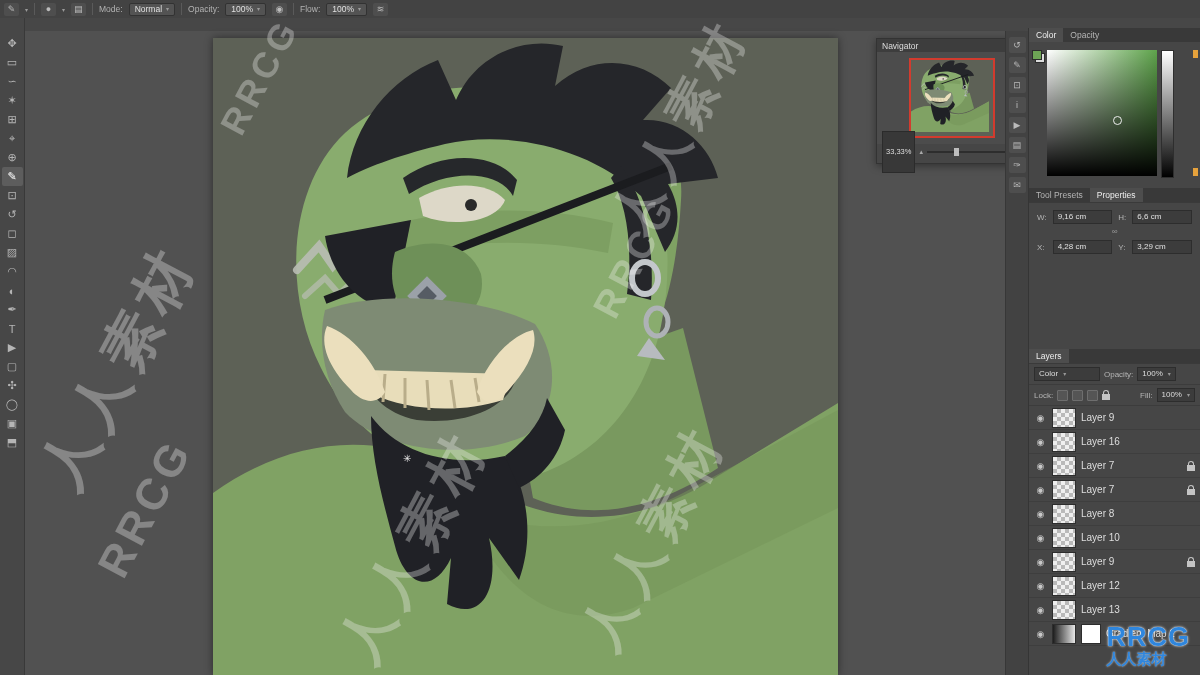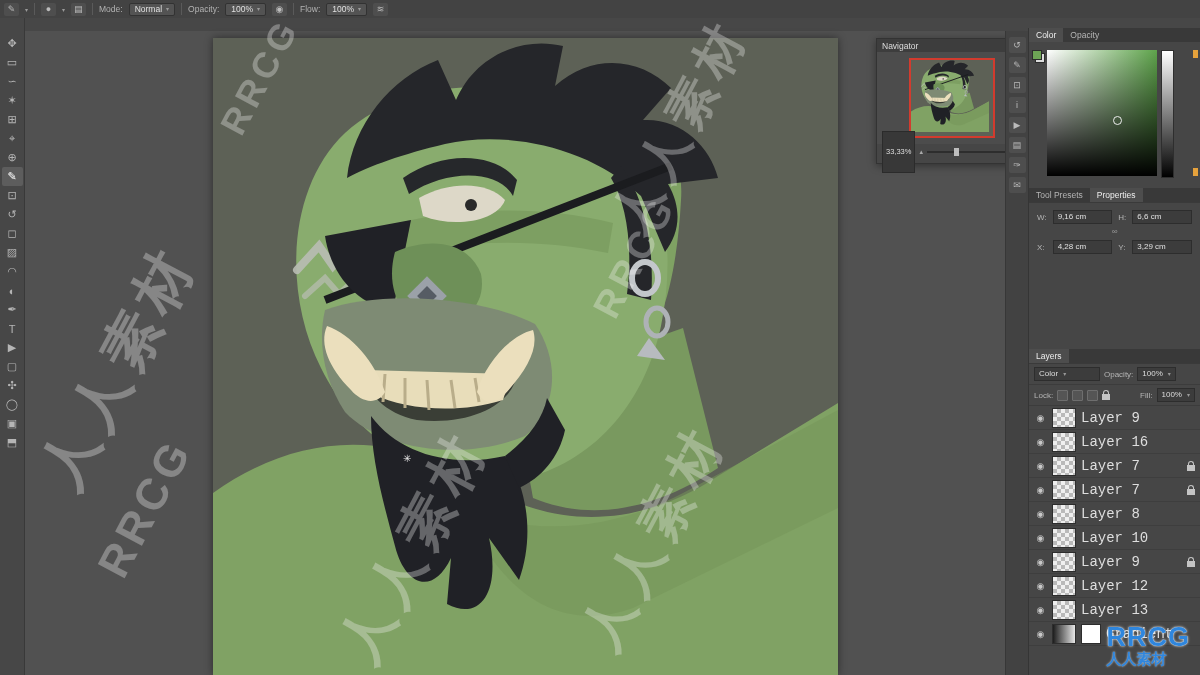--- a/index.html
+++ b/index.html
@@ -102,21 +102,21 @@
   .mini-ic{width:9px;height:9px;background:#555;border:1px solid #6e6e6e;border-radius:1px;flex:0 0 auto;}
   .lock-glyph{position:relative;width:8px;height:6px;background:#c4c4c4;display:inline-block;margin-top:4px;}
   .lock-glyph::before{content:"";position:absolute;top:-4px;left:1px;width:4px;height:4px;
     border:1.5px solid #c4c4c4;border-bottom:none;border-radius:3px 3px 0 0;}
   .lrow{display:flex;align-items:center;gap:5px;height:23px;border-bottom:1px solid #3e3e3e;padding:0 5px;}
   .eye{width:13px;color:#c8c8c8;font-size:9px;text-align:center;}
   .thumb{width:22px;height:18px;border:1px solid #2d2d2d;flex:0 0 auto;
     background:conic-gradient(#b9b9b9 25%,#efefef 0 50%,#b9b9b9 0 75%,#efefef 0) 0 0/8px 8px;}
   .thumb.grad{background:linear-gradient(90deg,#1d1d1d,#e6e6e6);}
   .thumb.mask{background:#fff;width:18px;}
-  .lname{flex:1;font-size:14px;color:#dedede;white-space:nowrap;overflow:hidden;font-family:Liberation Mono, monospace;}
+  .lname{flex:1;font-size:10px;color:#dedede;white-space:nowrap;overflow:hidden;}
 
   
   .logo{position:absolute;right:10px;bottom:8px;display:flex;align-items:center;gap:7px;z-index:9;}
   .logo-col{display:flex;flex-direction:column;line-height:1.05;}
   .logo-text{color:#2f86dd;font-weight:bold;font-size:27px;letter-spacing:1px;
     text-shadow:0 0 3px rgba(255,255,255,.85),0 0 1px #fff;}
   .logo-sub{color:#2f86dd;font-size:15px;font-weight:bold;text-shadow:0 0 2px rgba(255,255,255,.8);}
 </style>
 </head>
 <body>

